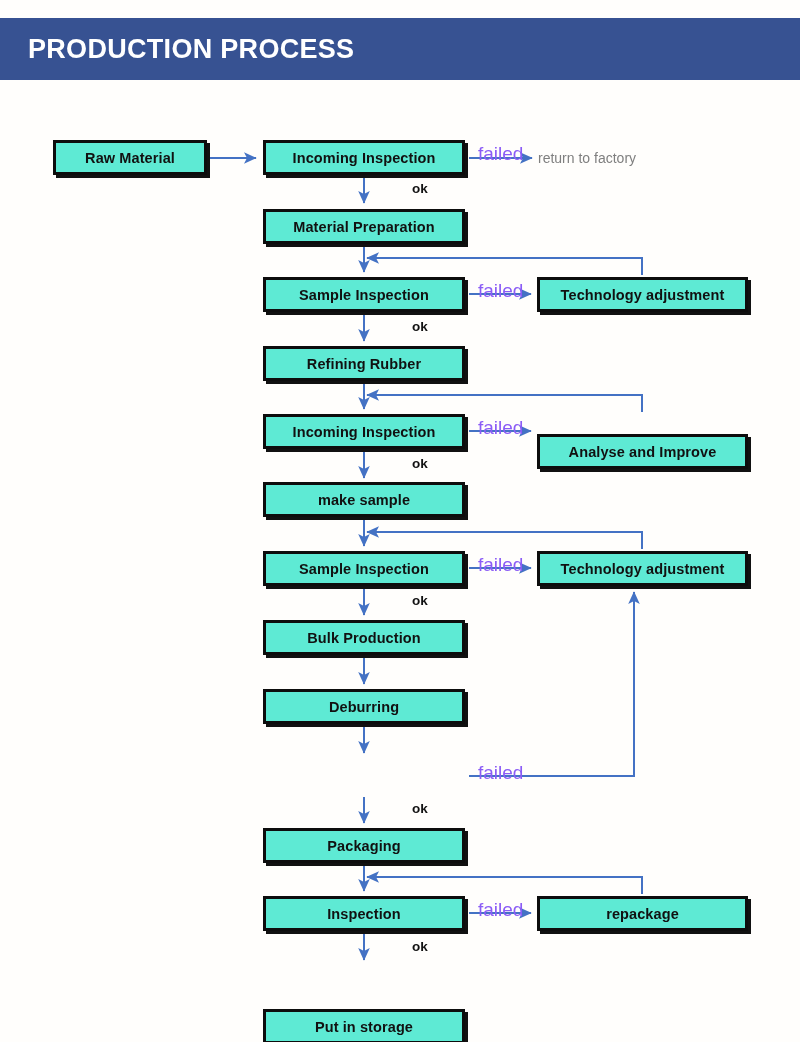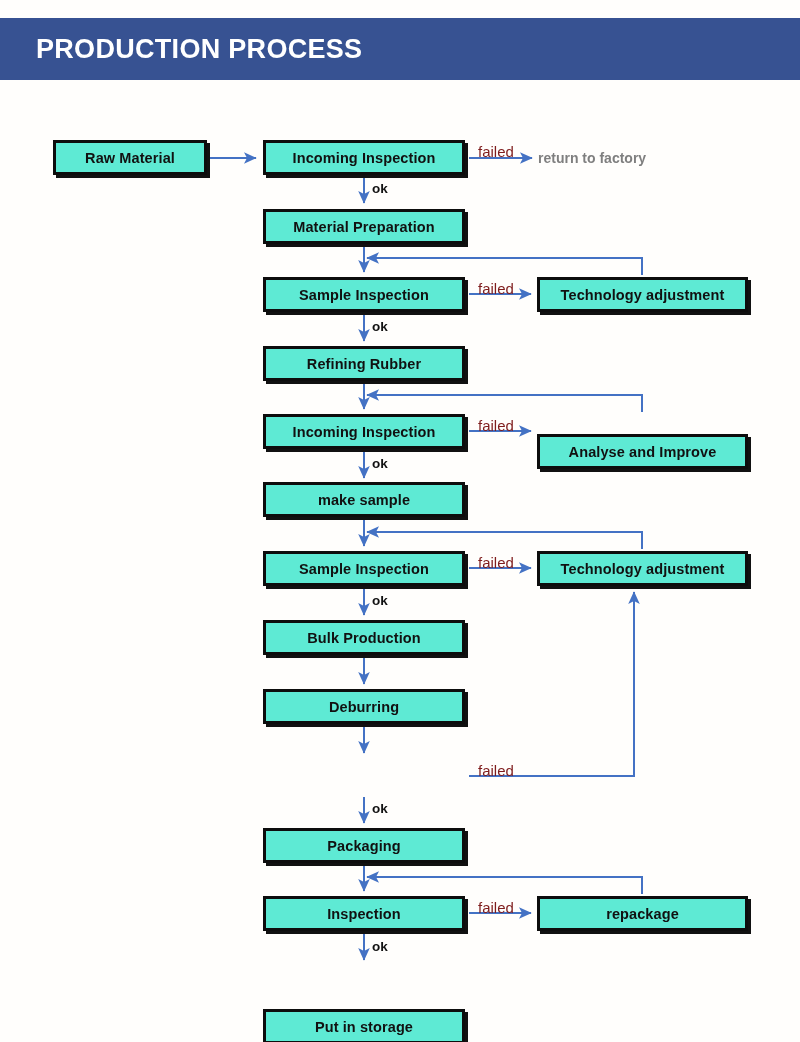--- a/index.html
+++ b/index.html
@@ -21,21 +21,21 @@
     position: absolute;
     left: 0;
     top: 18px;
     width: 800px;
     height: 62px;
     background: #375292;
     box-sizing: border-box;
   }
   .header-title {
     position: absolute;
-    left: 36px;
+    left: 28px;
     top: 50%;
     transform: translateY(-50%);
     color: #ffffff;
     font-size: 27px;
     font-weight: bold;
     letter-spacing: 0.3px;
     white-space: nowrap;
     font-family: "Liberation Sans", sans-serif;
   }
 
@@ -78,30 +78,31 @@
   .edge-label {
     position: absolute;
     font-family: "Liberation Sans", sans-serif;
     white-space: nowrap;
     line-height: 1;
   }
   .label-ok {
     color: #111111;
     font-size: 13.5px;
     font-weight: bold;
+    margin-left: 40px;
   }
   .label-failed {
-    color: #7f1d1d;
-    font-size: 15px;
+    color: #8b5cf6;
+    font-size: 19px;
     font-weight: normal;
   }
   .label-terminal {
     color: #7f7f7f;
     font-size: 14px;
-    font-weight: bold;
+    font-weight: normal;
   }
 </style>
 </head>
 <body>
 
 <div class="header-bar">
   <div class="header-title">PRODUCTION PROCESS</div>
 </div>
 
 <div class="diagram">

